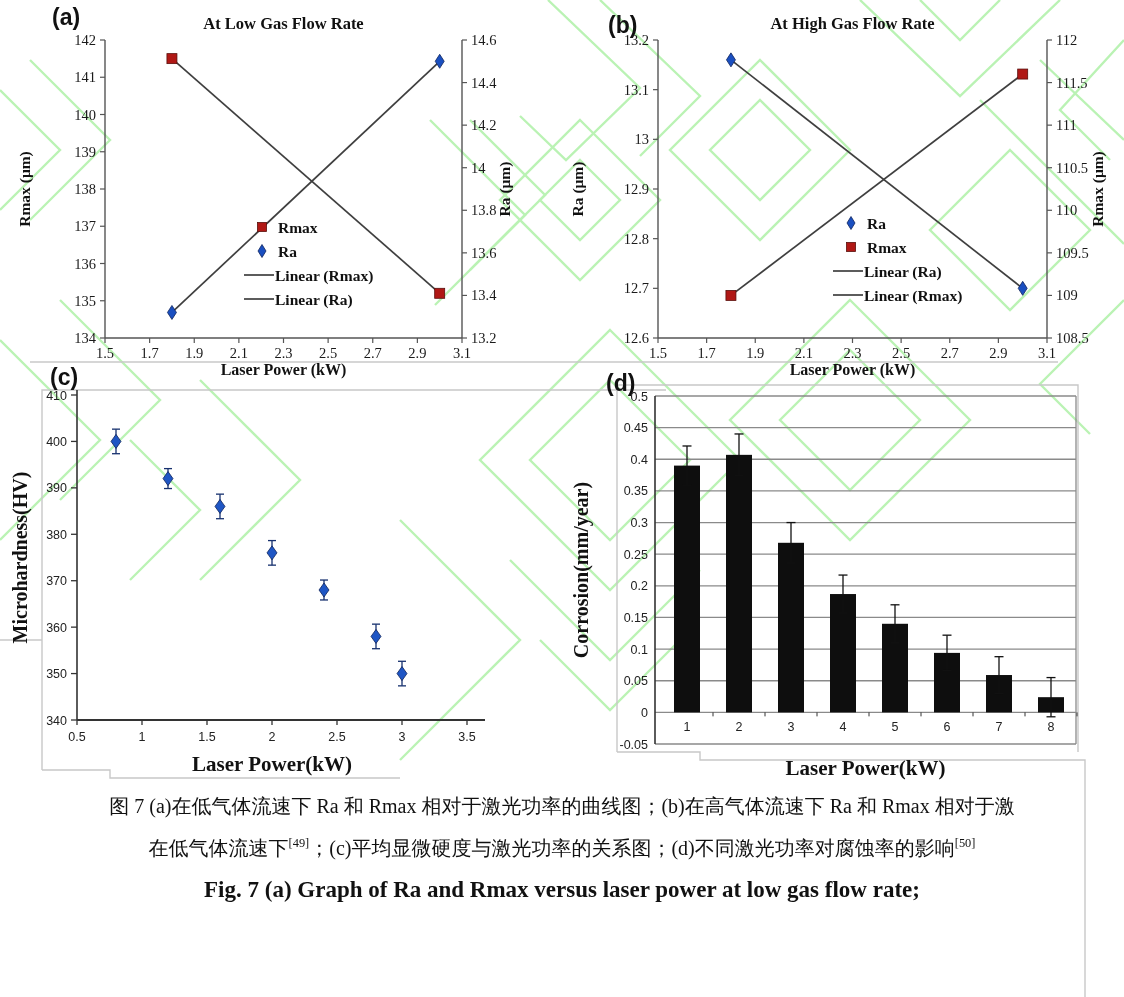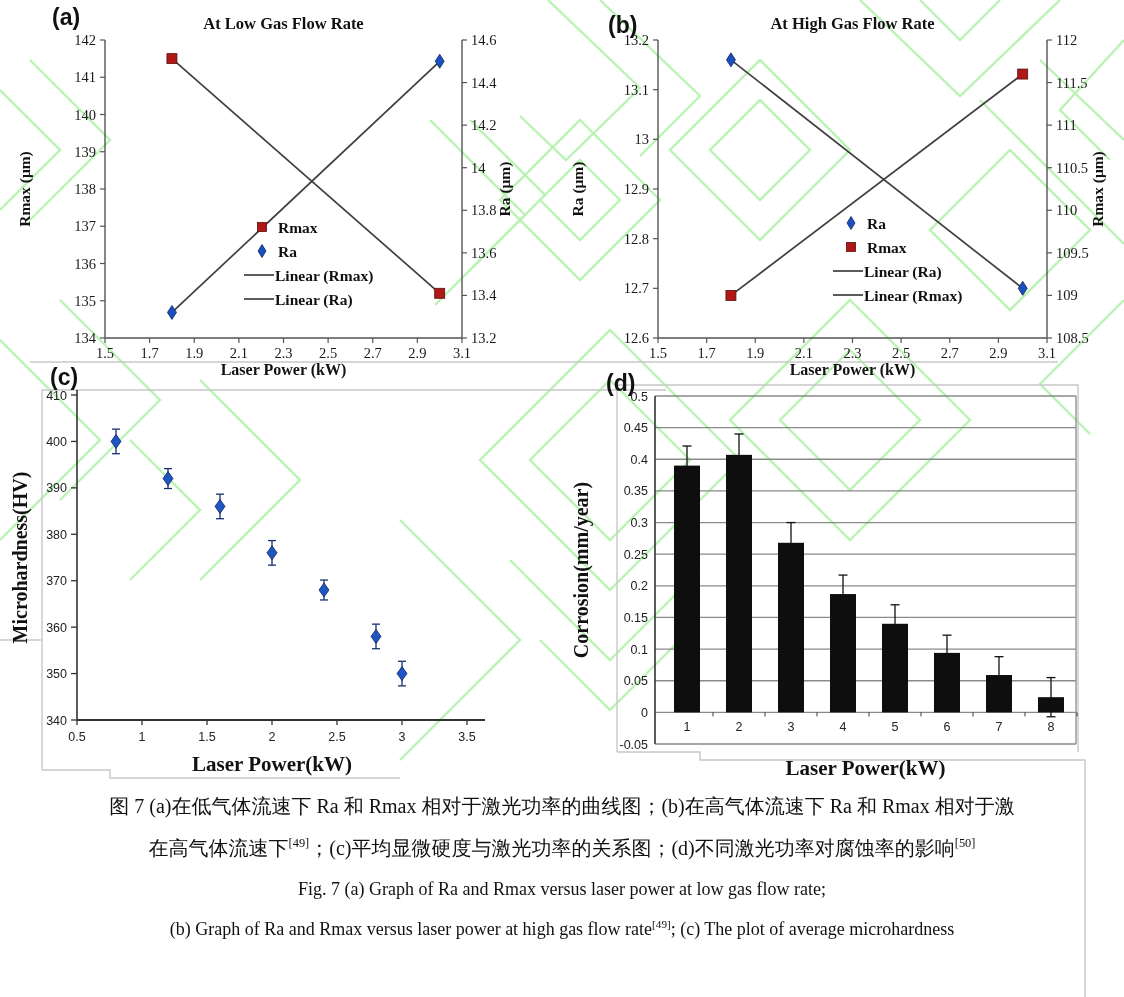--- a/index.html
+++ b/index.html
@@ -5,21 +5,21 @@
   html,body{margin:0;padding:0;background:#ffffff;}
   .fig{position:relative;width:1124px;height:997px;background:#fff;overflow:hidden;
        font-family:"Liberation Serif","DejaVu Serif",serif;}
   .wm{position:absolute;left:0;top:0;pointer-events:none;}
   .panel-label{position:absolute;font-family:"Liberation Sans","DejaVu Sans",sans-serif;
        font-weight:bold;font-size:23px;color:#111;}
   svg.chart{position:absolute;overflow:visible;}
   .captions{position:absolute;left:0;top:791px;width:1124px;text-align:center;color:#111;}
   .captions p{margin:0 0 11px 0;}
   .cap-zh{font-size:20px;line-height:31px;}
-  .cap-en{font-size:18px;line-height:29px;}
+  .cap-en{font-size:23px;line-height:29px;font-weight:bold;}
   .captions sup{font-size:0.62em;vertical-align:super;line-height:0;}
 </style>
 </head>
 <body>
 
 <div class="fig">
 
   <svg class="wm" width="1124" height="997" viewBox="0 0 1124 997">
     <g fill="none" stroke="#aaf0a2" stroke-width="2.4" opacity="0.8">
       <path d="M 548 0 L 640 88 L 566 160 L 520 116"></path>
@@ -365,17 +365,16 @@
         <line x1="491" y1="302.56363636363636" x2="491" y2="341.7927272727273" stroke="#111" stroke-width="1.3"></line>
         <line x1="486.5" y1="302.56363636363636" x2="495.5" y2="302.56363636363636" stroke="#111" stroke-width="1.3"></line>
         <line x1="486.5" y1="341.7927272727273" x2="495.5" y2="341.7927272727273" stroke="#111" stroke-width="1.3"></line>
         <text x="305.5" y="400" text-anchor="middle" font-family="&quot;Liberation Serif&quot;,&quot;DejaVu Serif&quot;,serif" font-weight="bold" font-size="21" fill="#111">Laser Power(kW)</text>
         <text transform="translate(28 195) rotate(-90)" text-anchor="middle" font-family="&quot;Liberation Serif&quot;,&quot;DejaVu Serif&quot;,serif" font-weight="bold" font-size="20" fill="#111">Corrosion(mm/year)</text>
       </g>
     </svg>
 
   <div class="captions">
     <p class="cap-zh"><span>图 7 (a)在低气体流速下 Ra 和 Rmax 相对于激光功率的曲线图；(b)在高气体流速下 Ra 和 Rmax 相对于激</span></p>
-    <p class="cap-zh"><span>在高气体流速下</span><sup>[49]</sup><span>；(c)平均显微硬度与激光功率的关系图；(d)不同激光功率对腐蚀率的影响</span><sup>[50]</sup></p>
+    <p class="cap-zh"><span>在低气体流速下</span><sup>[49]</sup><span>；(c)平均显微硬度与激光功率的关系图；(d)不同激光功率对腐蚀率的影响</span><sup>[50]</sup></p>
     <p class="cap-en"><span>Fig. 7 (a) Graph of Ra and Rmax versus laser power at low gas flow rate;</span></p>
-    <p class="cap-en"><span>(b) Graph of Ra and Rmax versus laser power at high gas flow rate</span><sup>[49]</sup><span>; (c) The plot of average microhardness</span></p>
   </div>
 </div>
 
 </body></html>

